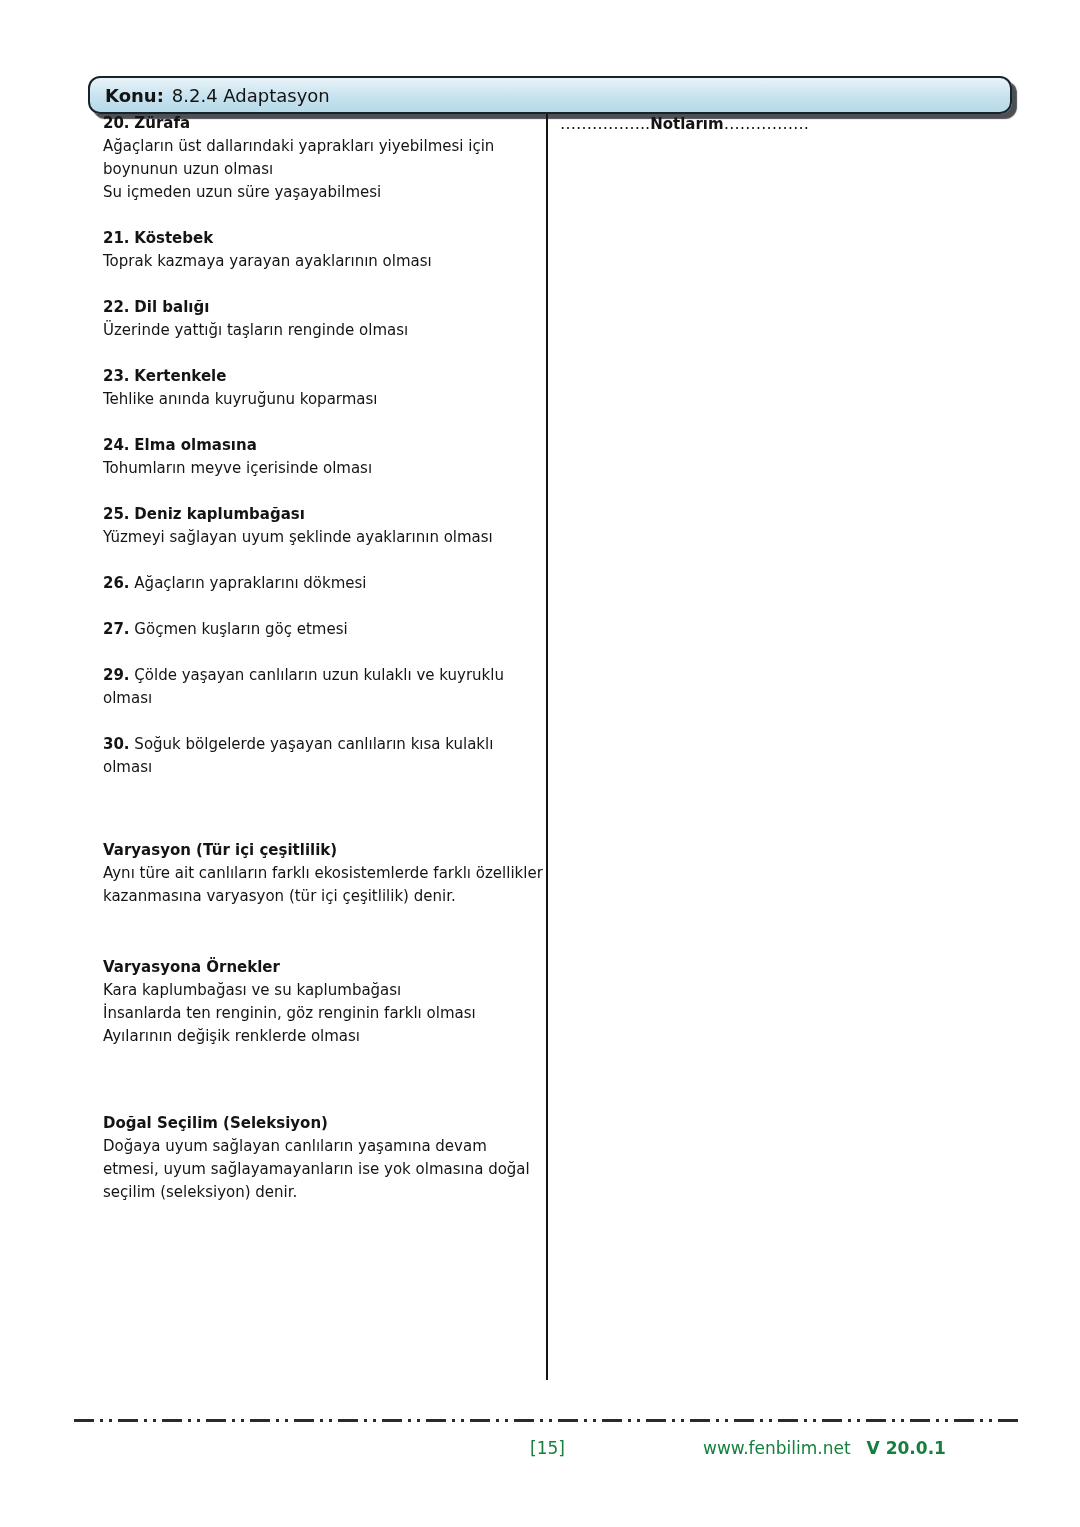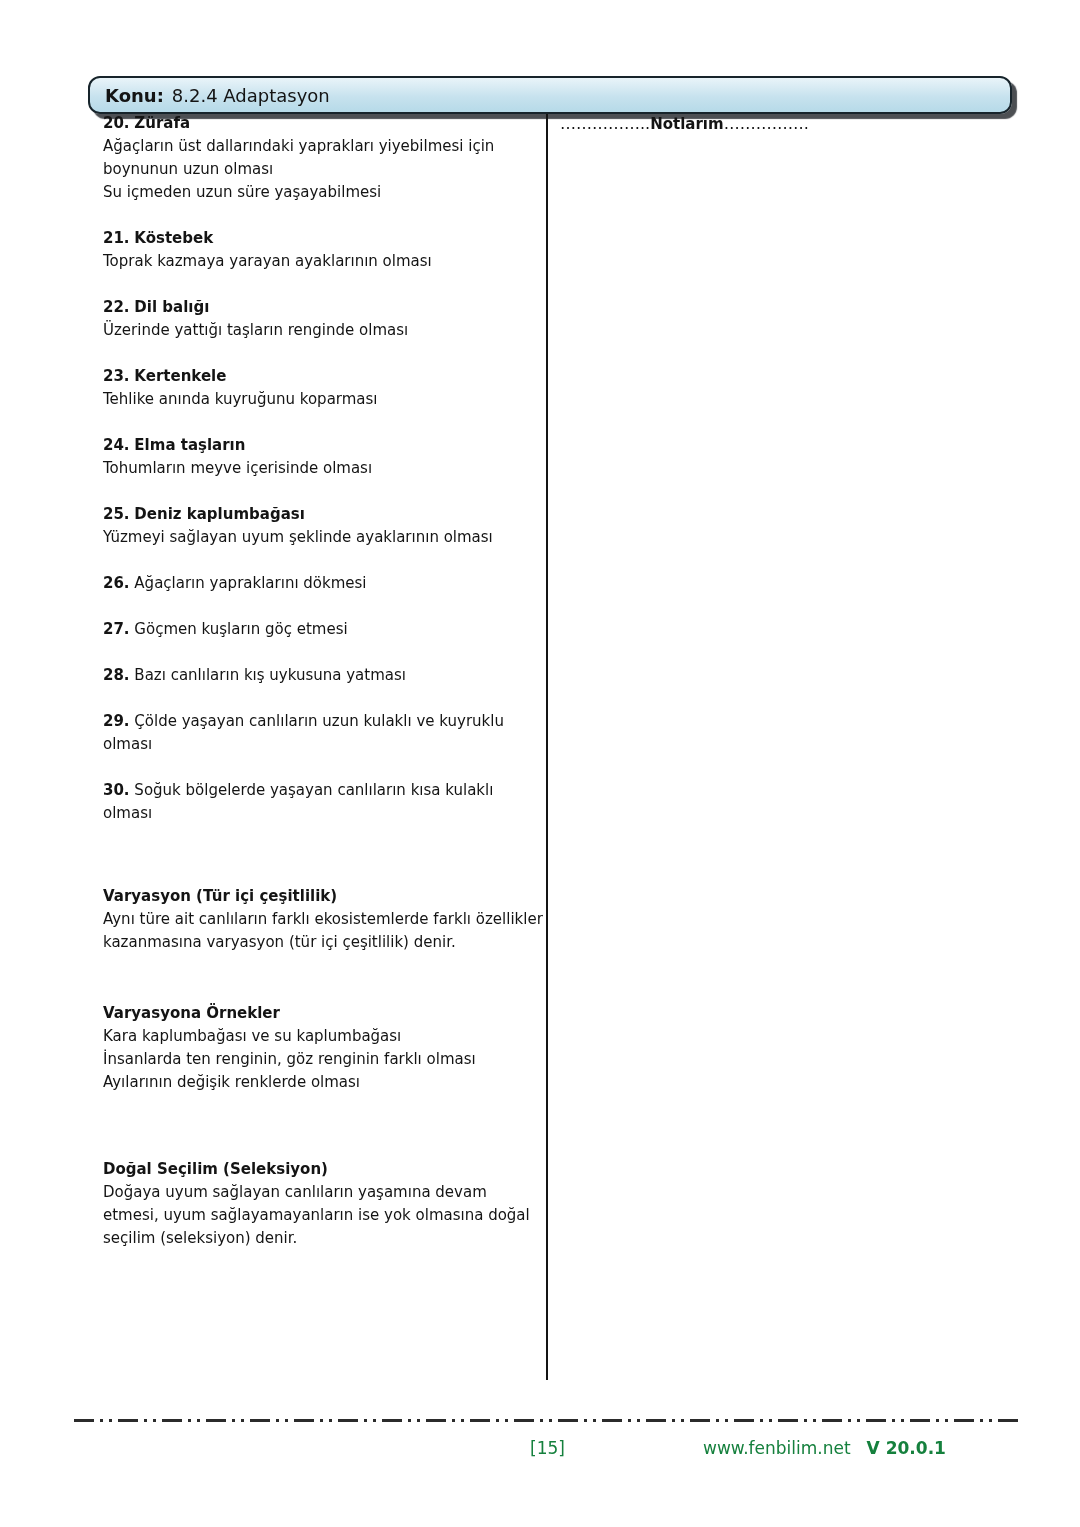--- a/index.html
+++ b/index.html
@@ -96,21 +96,21 @@
       <div class="item-head">
         <span class="num">23.</span>
         <span class="ititle">Kertenkele</span>
       </div>
       <div class="iline">Tehlike anında kuyruğunu koparması</div>
     </div>
 
     <div class="item">
       <div class="item-head">
         <span class="num">24.</span>
-        <span class="ititle">Elma taşların</span>
+        <span class="ititle">Elma olmasına</span>
       </div>
       <div class="iline">Tohumların meyve içerisinde olması</div>
     </div>
 
     <div class="item">
       <div class="item-head">
         <span class="num">25.</span>
         <span class="ititle">Deniz kaplumbağası</span>
       </div>
       <div class="iline">Yüzmeyi sağlayan uyum şeklinde ayaklarının olması</div>
@@ -123,26 +123,20 @@
       </div>
     </div>
 
     <div class="item">
       <div class="item-head">
         <span class="num">27.</span>
         <span class="itext">Göçmen kuşların göç etmesi</span>
       </div>
     </div>
 
-    <div class="item">
-      <div class="item-head">
-        <span class="num">28.</span>
-        <span class="itext">Bazı canlıların kış uykusuna yatması</span>
-      </div>
-    </div>
 
     <div class="item">
       <div class="item-head">
         <span class="num">29.</span>
         <span class="itext">Çölde yaşayan canlıların uzun kulaklı ve kuyruklu olması</span>
       </div>
     </div>
 
     <div class="item">
       <div class="item-head">

